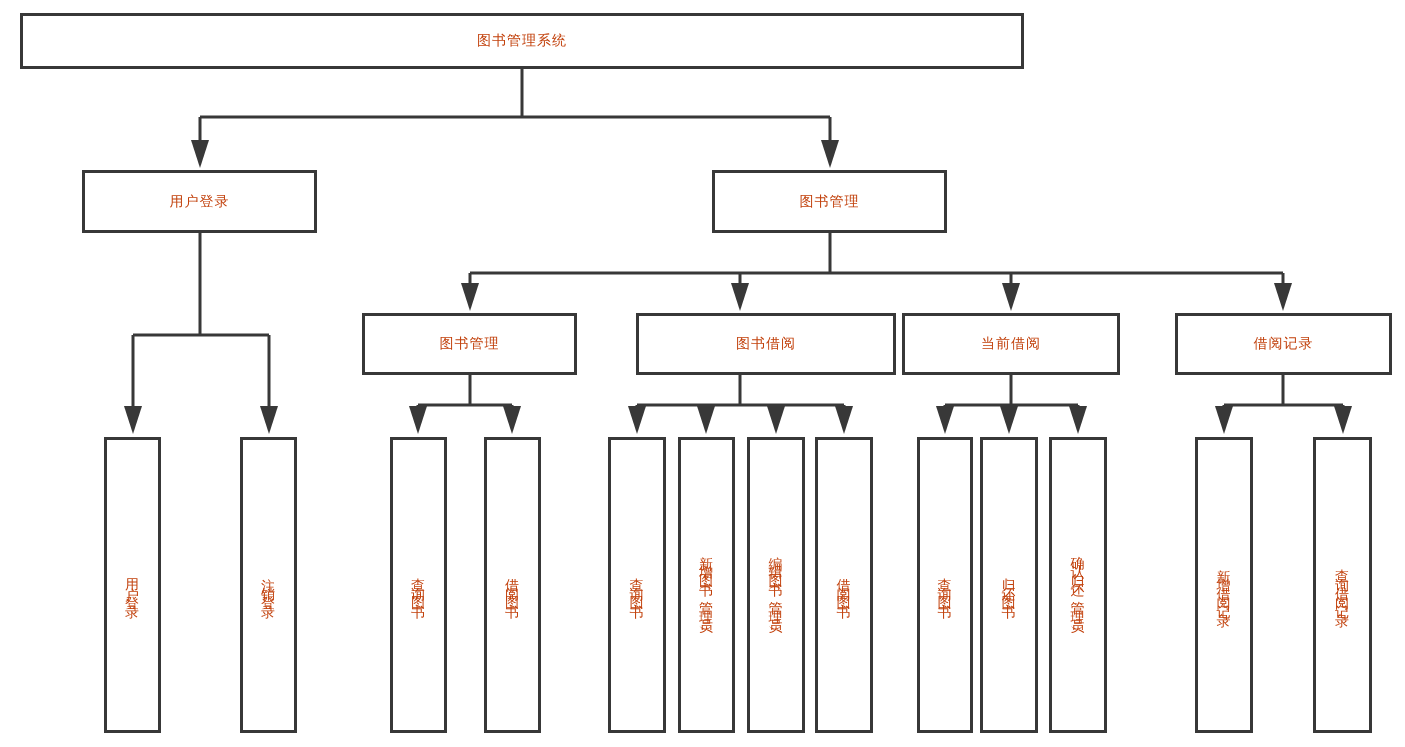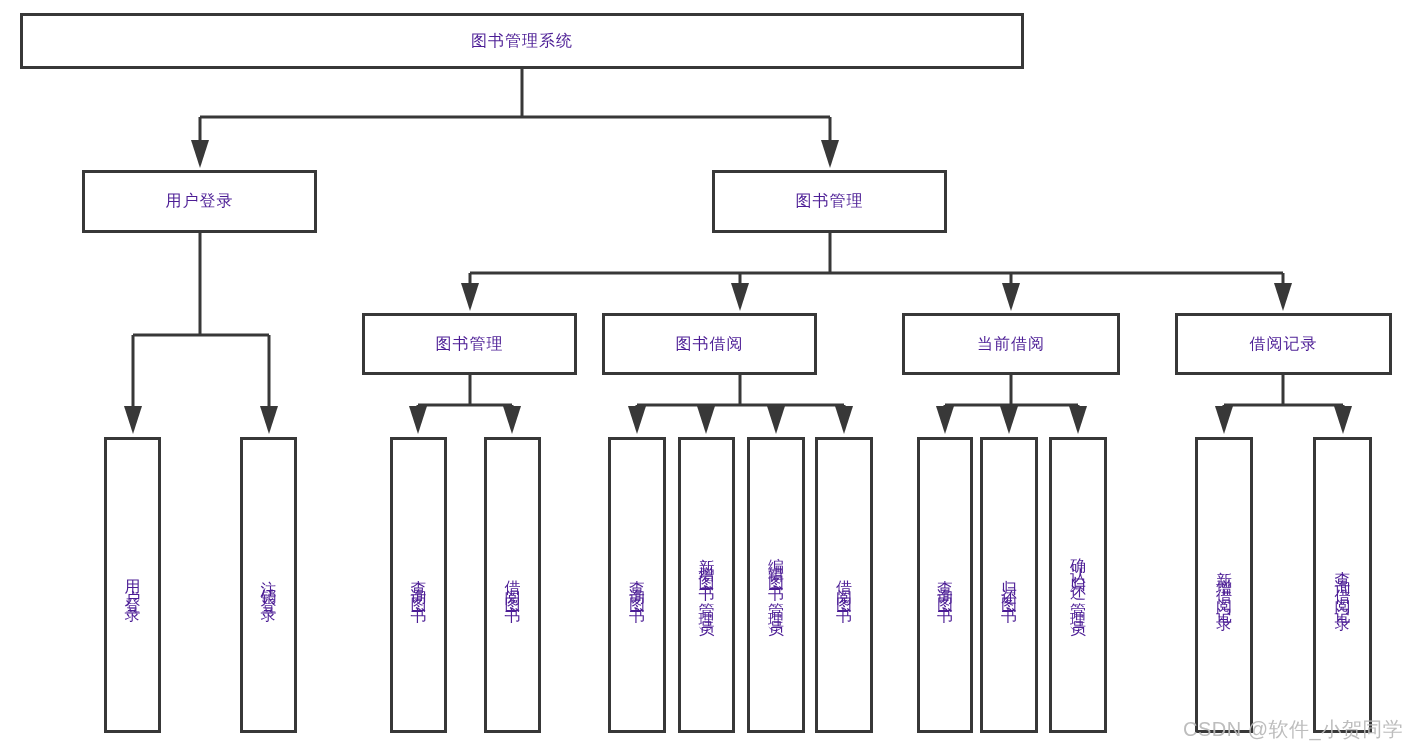--- a/index.html
+++ b/index.html
@@ -21,22 +21,22 @@
     width: 1405px; height: 747px;
   }
   .box {
     position: absolute;
     box-sizing: border-box;
     background: #ffffff;
     border: 3px solid #383838;
     display: flex;
     align-items: center;
     justify-content: center;
-    color: #4c1d95;
-    font-size: 16px;
+    color: #c2410c;
+    font-size: 14px;
     z-index: 2;
   }
   .box .lbl {
     letter-spacing: 1px;
     white-space: nowrap;
   }
   .vbox .lbl {
     writing-mode: vertical-rl;
     text-orientation: mixed;
     letter-spacing: 9px;
@@ -102,21 +102,21 @@
   <div class="box" style="left:82px;top:170px;width:235px;height:63px">
     <span class="lbl">用户登录</span>
   </div>
   <div class="box" style="left:712px;top:170px;width:235px;height:63px">
     <span class="lbl">图书管理</span>
   </div>
 
   <div class="box" style="left:362px;top:313px;width:215px;height:62px">
     <span class="lbl">图书管理</span>
   </div>
-  <div class="box" style="left:602px;top:313px;width:215px;height:62px">
+  <div class="box" style="left:636px;top:313px;width:260px;height:62px">
     <span class="lbl">图书借阅</span>
   </div>
   <div class="box" style="left:1175px;top:313px;width:217px;height:62px">
     <span class="lbl">借阅记录</span>
   </div>
   <div class="box" style="left:902px;top:313px;width:218px;height:62px">
     <span class="lbl">当前借阅</span>
   </div>
 
   <div class="box vbox" style="left:104px;top:437px;width:57px;height:296px">
@@ -156,15 +156,14 @@
     <span class="lbl">确认归还（管理员）</span>
   </div>
 
   <div class="box vbox" style="left:1195px;top:437px;width:58px;height:296px">
     <span class="lbl">新增借阅记录</span>
   </div>
   <div class="box vbox" style="left:1313px;top:437px;width:59px;height:296px">
     <span class="lbl">查询借阅记录</span>
   </div>
 
-  <div class="watermark">CSDN @软件_小贺同学</div>
 
 </div>
 
 </body></html>

